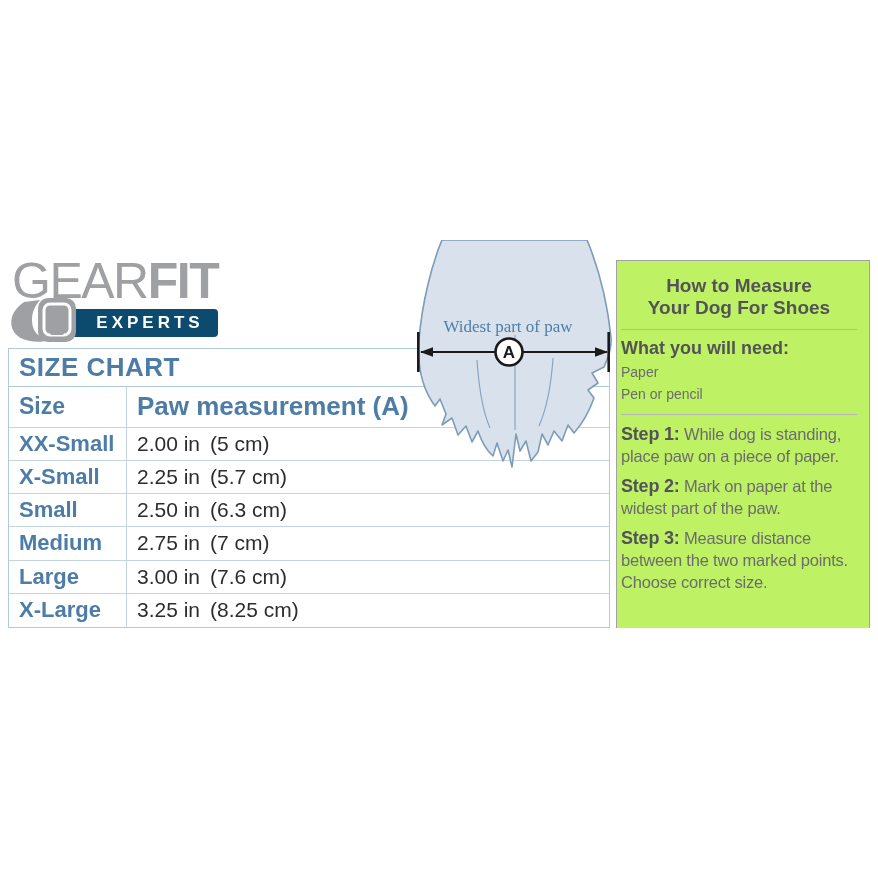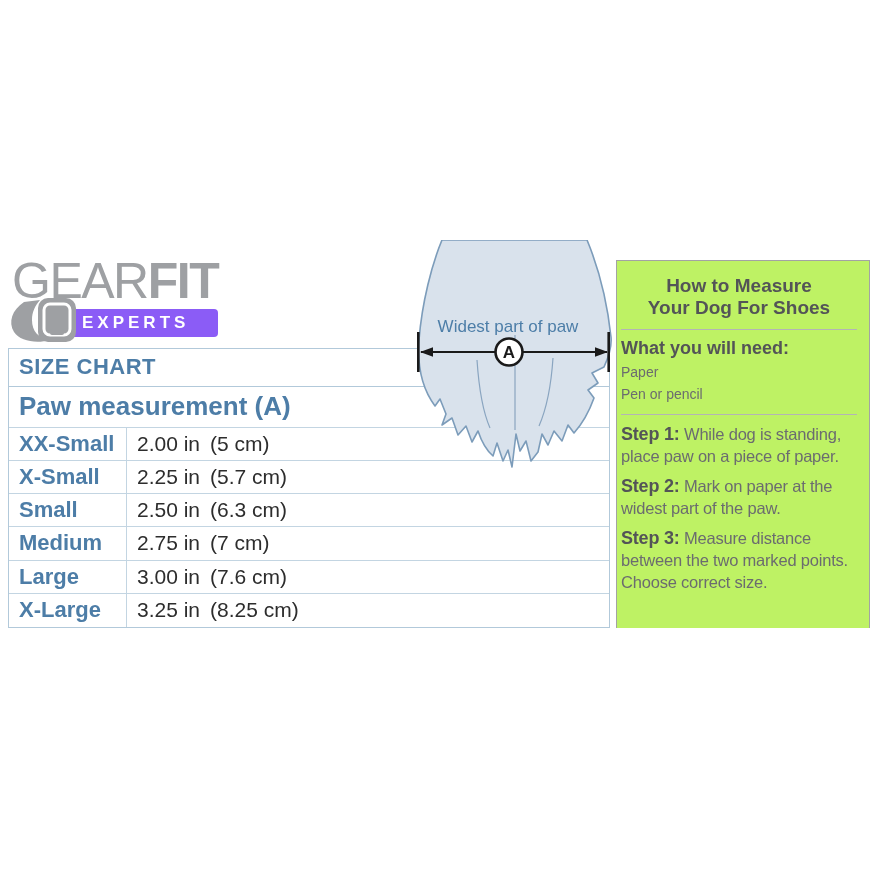--- a/index.html
+++ b/index.html
@@ -9,54 +9,54 @@
     overflow:hidden; margin:0 auto;
   }
 
   
   .logo { position:absolute; left:12px; top:256px; width:210px; height:86px; }
   .logo-word { position:absolute; left:0; top:0; font-size:50px; letter-spacing:-1.5px; line-height:1; color:#9ea0a3; white-space:nowrap; }
   .logo-word .gear { font-weight:400; }
   .logo-word .fit  { font-weight:800; }
   .experts-badge {
     position:absolute; left:44px; top:53px; width:162px; height:28px;
-    background:#8b5cf6; border-radius:4px; color:#ffffff;
+    background:#0c4a6e; border-radius:4px; color:#ffffff;
     font-weight:bold; font-size:17px; letter-spacing:4px;
-    display:flex; align-items:center; justify-content:flex-start; padding-left:26px;
+    display:flex; align-items:center; justify-content:center; padding-left:26px;
   }
   .boot-icon { position:absolute; left:-6px; top:40px; width:86px; height:50px; }
 
   
   .table {
     position:absolute; left:8px; top:348px; width:602px; height:280px;
     border:1px solid #b2c9da; background:#ffffff; z-index:1;
     display:flex; flex-direction:column;
   }
   .t-title {
     height:38px; border-bottom:1px solid #b2c9da; display:flex; align-items:center;
-    padding-left:10px; color:#4d7da7; font-weight:bold; font-size:22px; letter-spacing:0.5px;
+    padding-left:10px; color:#4d7da7; font-weight:bold; font-size:26px; letter-spacing:0.5px;
   }
   .t-row { display:flex; border-bottom:1px solid #c3d5e2; }
   .t-row:last-child { border-bottom:none; }
   .t-head { height:41px; }
   .t-data { height:33.4px; }
   .cell-size {
     width:118px; border-right:1px solid #c3d5e2; display:flex; align-items:center;
     padding-left:10px; color:#4d7da7; font-weight:bold; font-size:22px;
   }
   .t-head .cell-size { font-size:23px; }
   .cell-meas { flex:1; display:flex; align-items:center; padding-left:10px; color:#2d2d2d; font-size:21px; }
   .t-head .cell-meas { color:#4d7da7; font-size:26px; font-weight:700; }
   .cm-part { margin-left:10px; }
 
   
   .paw-svg { position:absolute; left:415px; top:240px; width:200px; height:230px; z-index:2; }
   .paw-label {
     position:absolute; left:423px; top:317px; width:170px; text-align:center;
-    color:#4d7ea8; font-size:17px; z-index:3;
+    color:#4d7ea8; font-size:17px; z-index:3;font-family:Liberation Serif, serif;
   }
   .arrow-svg { position:absolute; left:408px; top:330px; width:212px; height:46px; z-index:3; }
 
   
   .panel {
     position:absolute; left:616px; top:260px; width:254px; height:370px;
     background:#bef264; border:1px solid #a3a3a3; padding:10px 12px 10px 4px;
     color:#6b6c6f;
   }
   .panel-title {
@@ -85,20 +85,21 @@
       <path d="M18,6 C6,14 2,26 8,36 C14,45 30,48 44,44 C32,42 26,35 26,24 C26,16 29,10 34,4 Z" fill="#9ea0a3"></path>
       <rect x="32" y="2" width="38" height="44" rx="10" fill="#9ea0a3"></rect>
       <rect x="38" y="8" width="26" height="31" rx="6" fill="none" stroke="#ffffff" stroke-width="3"></rect>
       <rect x="44" y="33" width="14" height="6" rx="2" fill="#9ea0a3" stroke="#ffffff" stroke-width="0"></rect>
     </svg>
   </div>
 
   <div class="table">
     <div class="t-title">SIZE CHART</div>
     <div class="t-row t-head">
+      <div class="cell-size">Size</div>
       <div class="cell-meas">Paw measurement (A)</div>
     </div>
     <div class="t-row t-data">
       <div class="cell-size">XX-Small</div>
       <div class="cell-meas">
         <span>2.00 in</span>
         <span class="cm-part">(5 cm)</span>
       </div>
     </div>
     <div class="t-row t-data">

